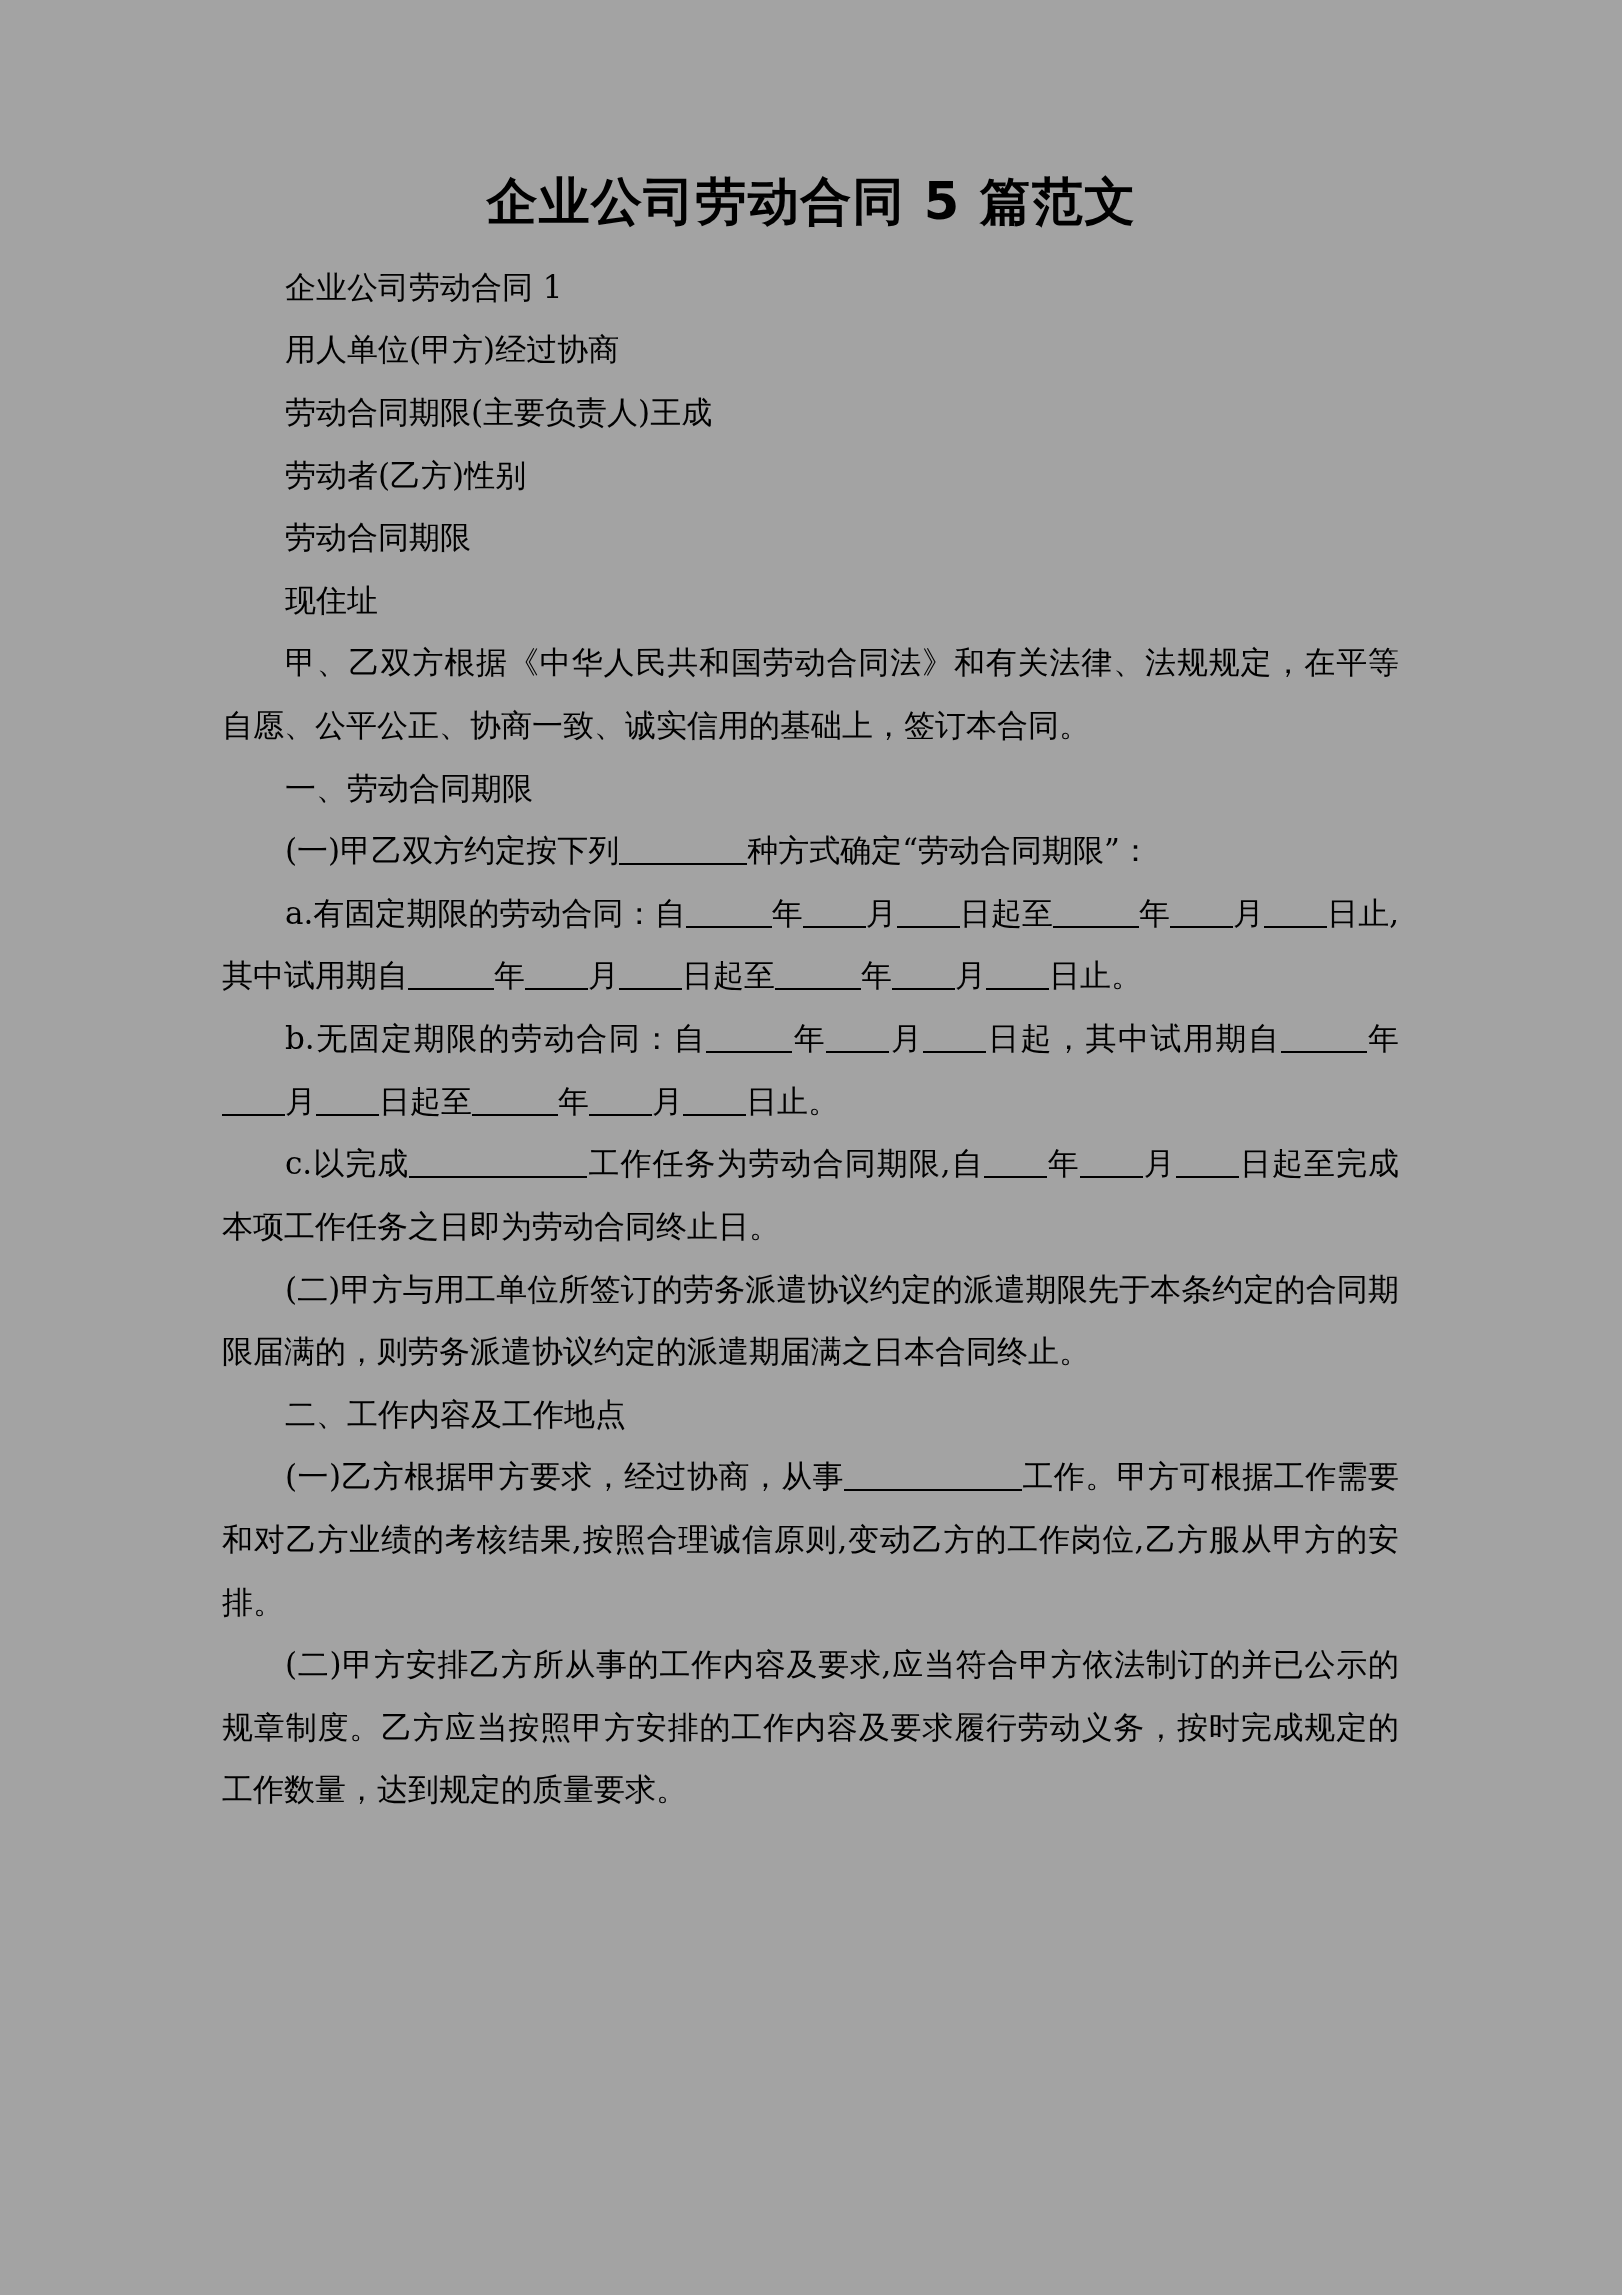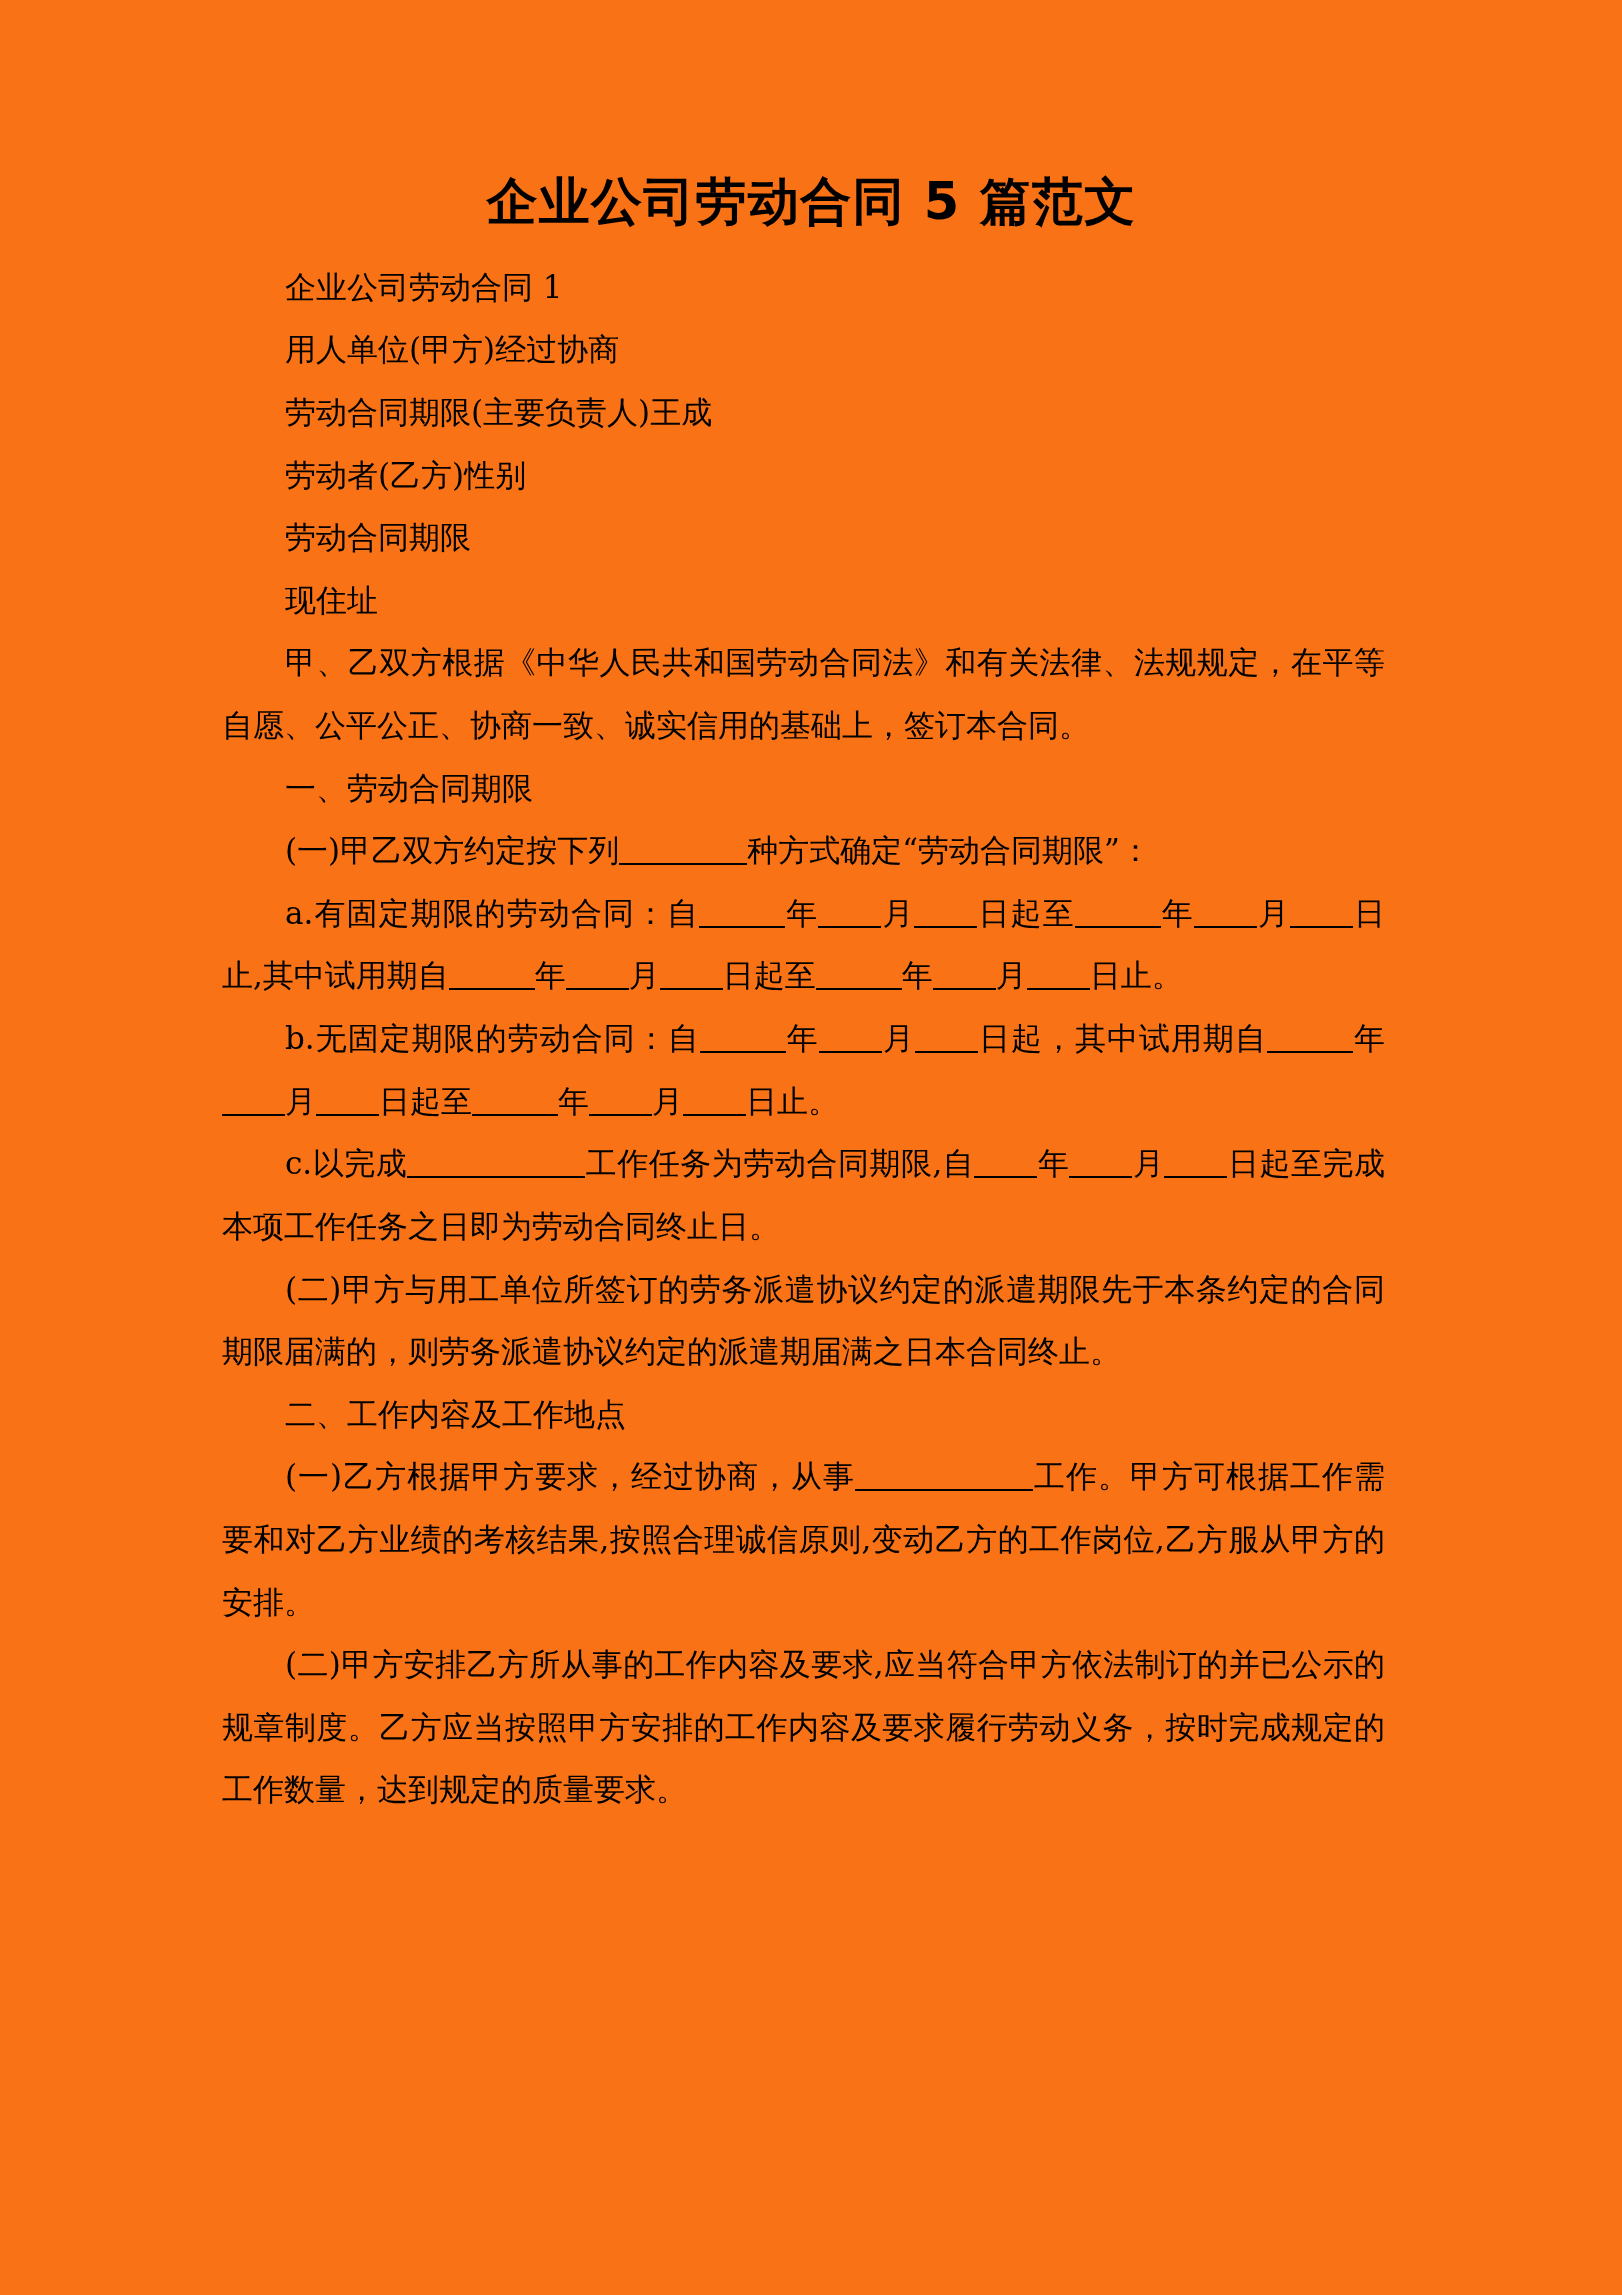--- a/index.html
+++ b/index.html
@@ -12,42 +12,42 @@
     width: 1623px;
     height: 2295px;
     font-family: "DejaVu Serif", "Liberation Serif", serif;
     color: #000000;
     overflow: hidden;
   }
   .page {
     position: relative;
     width: 1623px;
     height: 2295px;
-    background: #f97316;
+    background: #a3a3a3;
     box-sizing: border-box;
     padding: 170px 222px 0 222px;
   }
   .doc-title {
     font-family: "DejaVu Sans", "Liberation Sans", sans-serif;
     font-size: 51px;
     font-weight: bold;
     text-align: center;
     letter-spacing: 1.3px;
     line-height: 1.25;
     margin: 0 0 22px 0;
     padding: 0;
   }
   .body-block {
     font-size: 31px;
     line-height: 2.02;
     text-align: justify;
     text-justify: inter-ideograph;
   }
   .para {
-    margin: 0 16px 0 0;
+    margin: 0 2px 0 0;
     padding: 0;
     text-align: justify;
     text-justify: inter-ideograph;
     white-space: normal;
   }
   .indent {
     text-indent: 63px;
   }
   .blank-s {
     display: inline-block;

